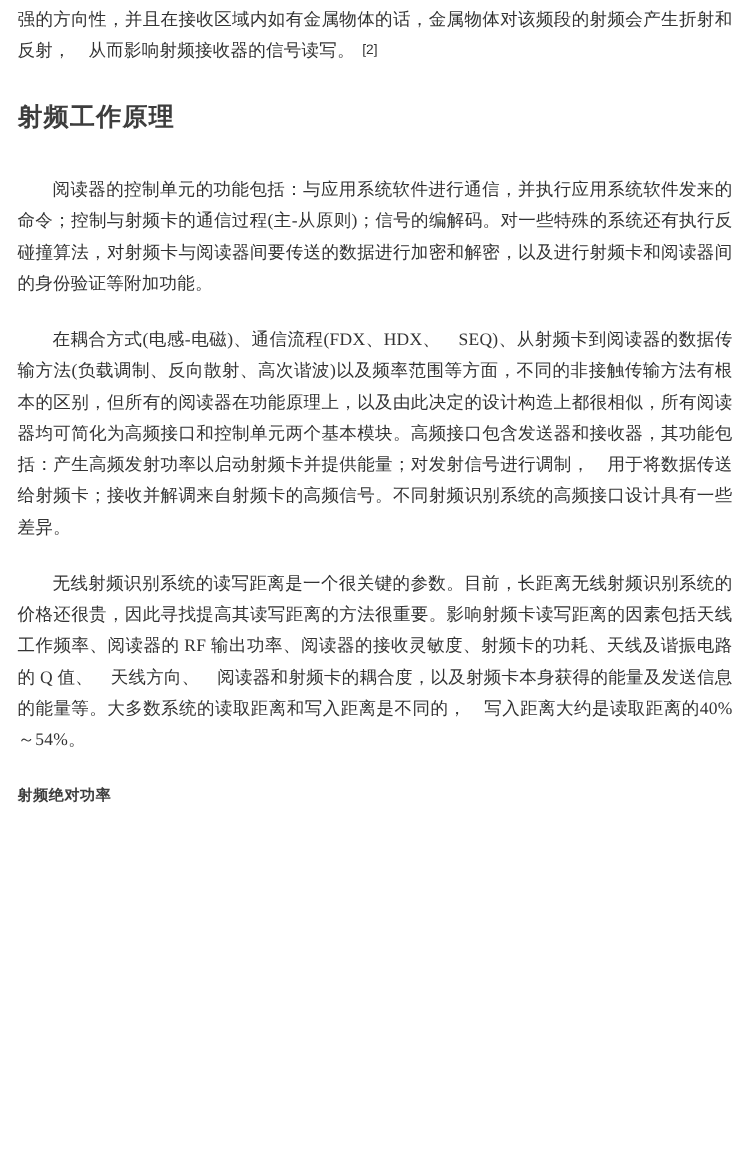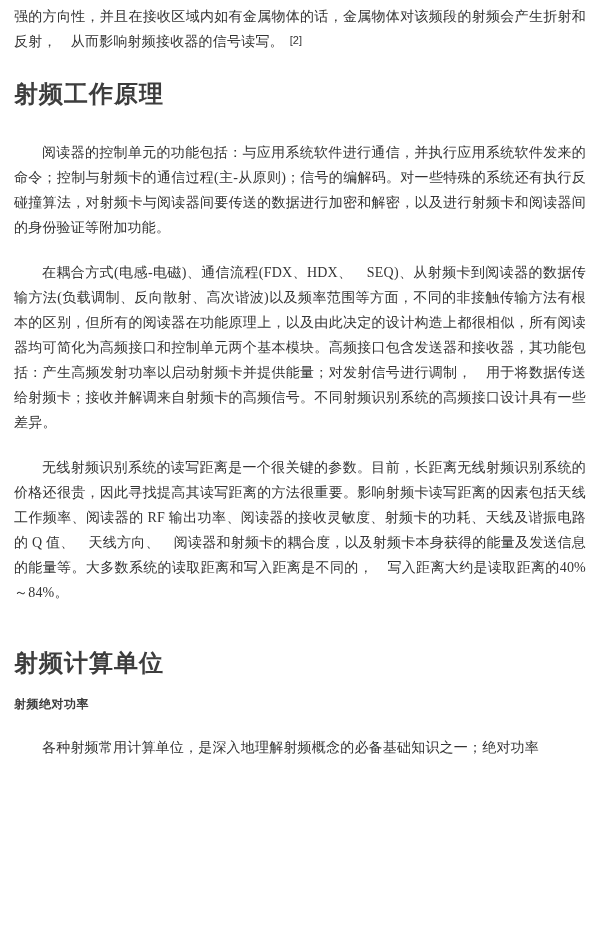--- a/index.html
+++ b/index.html
@@ -27,21 +27,21 @@
     margin: 20px 0;
     text-indent: 2em;
   }
   p.para.continuation {
     margin-top: 0;
     text-indent: 0;
   }
   h2.sec-heading {
     font-family: "Liberation Sans", "DejaVu Sans", sans-serif;
     font-weight: bold;
-    font-size: 24px;
+    font-size: 20px;
     line-height: 28px;
     color: #3d3d3d;
     margin: 26px 0 32px 0;
     text-align: left;
     letter-spacing: 1px;
   }
   h2.sec-heading.later {
     margin-top: 44px;
     margin-bottom: 14px;
   }
@@ -73,21 +73,19 @@
 
   <p class="para continuation"><span>强的方向性，并且在接收区域内如有金属物体的话，金属物体对该频段的射频会产生折射和反射，　从而影响射频接收器的信号读写。</span><sup class="ref">[2]</sup></p>
 
   <h2 class="sec-heading">射频工作原理</h2>
 
 
   <p class="para">阅读器的控制单元的功能包括：与应用系统软件进行通信，并执行应用系统软件发来的命令；控制与射频卡的通信过程(主-从原则)；信号的编解码。对一些特殊的系统还有执行反碰撞算法，对射频卡与阅读器间要传送的数据进行加密和解密，以及进行射频卡和阅读器间的身份验证等附加功能。</p>
 
   <p class="para">在耦合方式(电感-电磁)、通信流程(FDX、HDX、　SEQ)、从射频卡到阅读器的数据传输方法(负载调制、反向散射、高次谐波)以及频率范围等方面，不同的非接触传输方法有根本的区别，但所有的阅读器在功能原理上，以及由此决定的设计构造上都很相似，所有阅读器均可简化为高频接口和控制单元两个基本模块。高频接口包含发送器和接收器，其功能包括：产生高频发射功率以启动射频卡并提供能量；对发射信号进行调制，　用于将数据传送给射频卡；接收并解调来自射频卡的高频信号。不同射频识别系统的高频接口设计具有一些差异。</p>
 
-  <p class="para">无线射频识别系统的读写距离是一个很关键的参数。目前，长距离无线射频识别系统的价格还很贵，因此寻找提高其读写距离的方法很重要。影响射频卡读写距离的因素包括天线工作频率、阅读器的 RF 输出功率、阅读器的接收灵敏度、射频卡的功耗、天线及谐振电路的 Q 值、　天线方向、　阅读器和射频卡的耦合度，以及射频卡本身获得的能量及发送信息的能量等。大多数系统的读取距离和写入距离是不同的，　写入距离大约是读取距离的40%～84%。</p>
+  <p class="para">无线射频识别系统的读写距离是一个很关键的参数。目前，长距离无线射频识别系统的价格还很贵，因此寻找提高其读写距离的方法很重要。影响射频卡读写距离的因素包括天线工作频率、阅读器的 RF 输出功率、阅读器的接收灵敏度、射频卡的功耗、天线及谐振电路的 Q 值、　天线方向、　阅读器和射频卡的耦合度，以及射频卡本身获得的能量及发送信息的能量等。大多数系统的读取距离和写入距离是不同的，　写入距离大约是读取距离的40%～54%。</p>
 
-  <h2 class="sec-heading later">射频计算单位</h2>
 
   <h3 class="sub-heading">射频绝对功率</h3>
 
-  <p class="para">各种射频常用计算单位，是深入地理解射频概念的必备基础知识之一；绝对功率</p>
 
 </div>
 
 </body></html>

